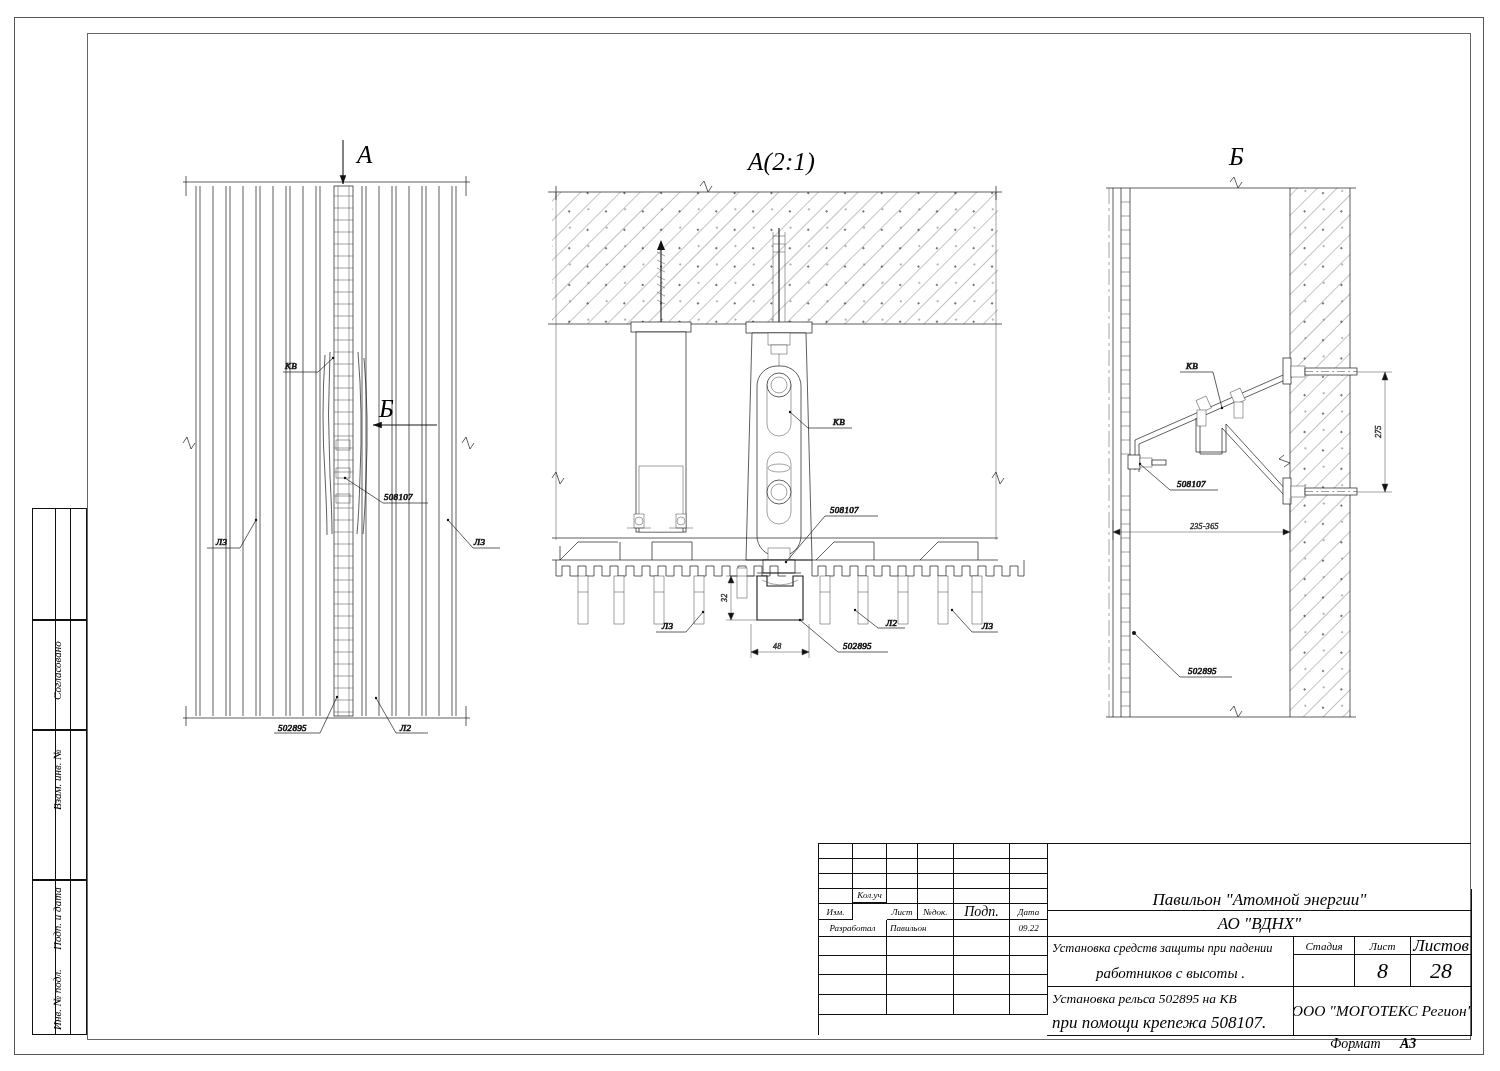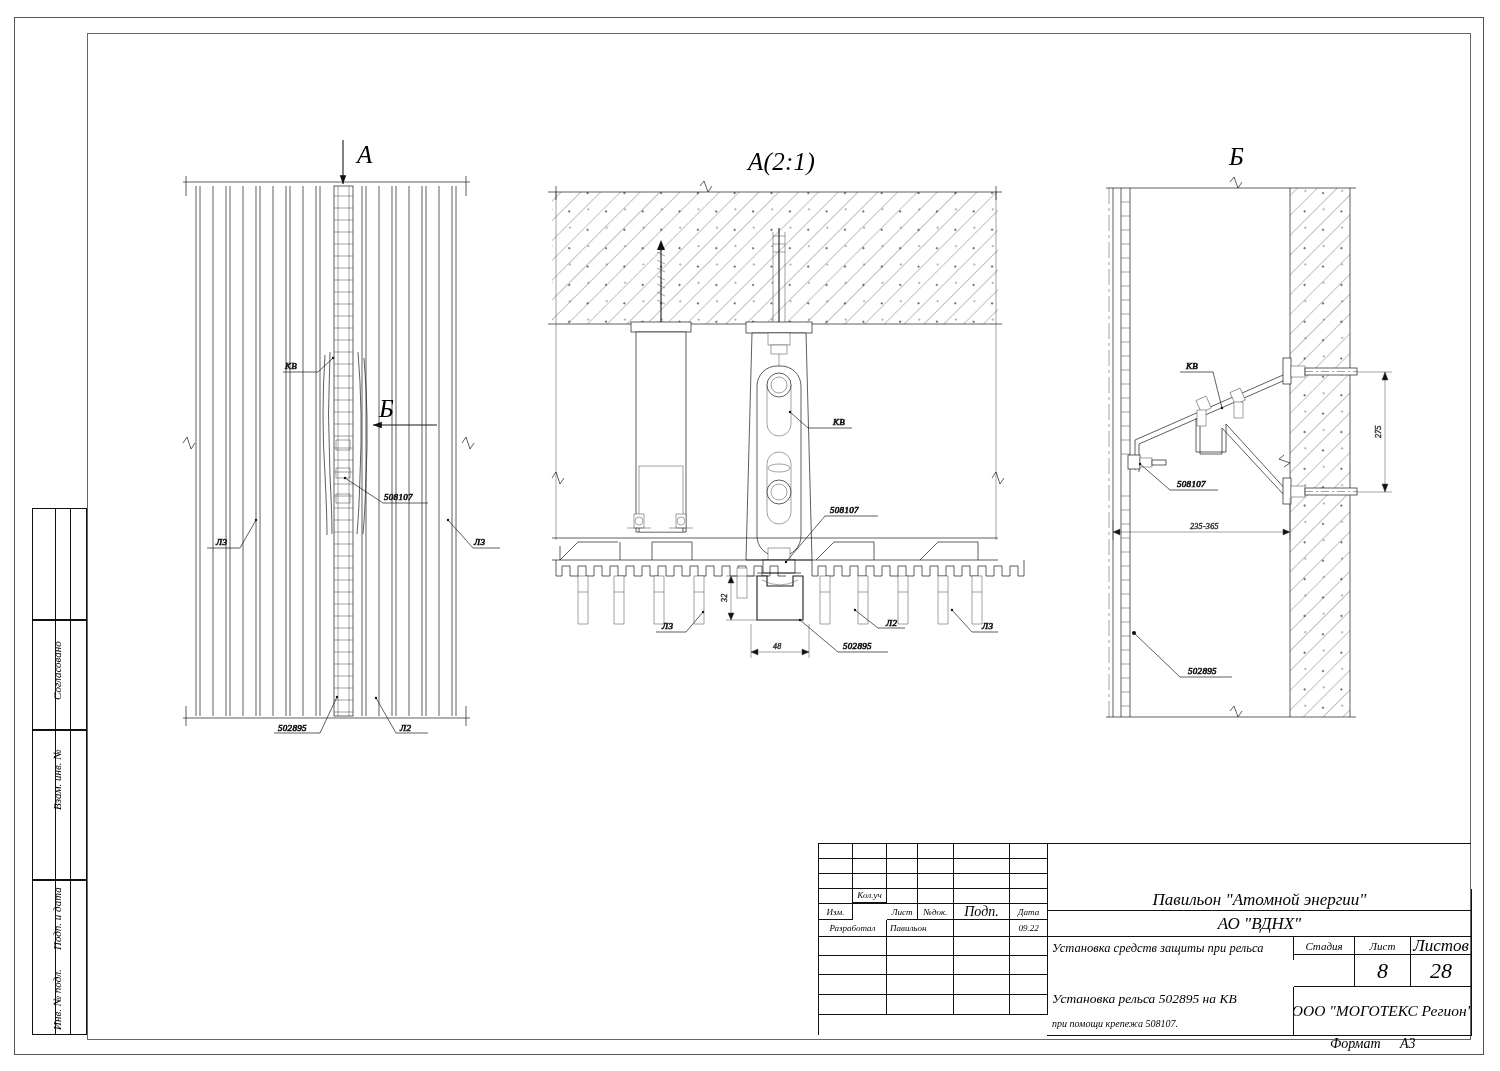--- a/index.html
+++ b/index.html
@@ -578,28 +578,30 @@
 
     <div class="tbcell" style="left:475px;top:93px;width:61px;height:18px;font-size:11px;">Стадия</div>
     <div class="tbcell" style="left:536px;top:93px;width:56px;height:18px;font-size:11px;">Лист</div>
     <div class="tbcell" style="left:592px;top:93px;width:61px;height:18px;font-size:17px;">Листов</div>
 
     <div class="tbcell" style="left:475px;top:111px;width:61px;height:32px;font-size:17px;"></div>
     <div class="tbcell" style="left:536px;top:111px;width:56px;height:32px;font-size:22px;">8</div>
     <div class="tbcell" style="left:592px;top:111px;width:61px;height:32px;font-size:22px;">28</div>
 
     <div class="tbcell" style="left:229px;top:93px;width:246px;height:23px;font-size:12.5px;
-                justify-content:flex-start;padding-left:4px;border-bottom:none;">Установка средств защиты при рельса</div>
+                justify-content:flex-start;padding-left:4px;border-bottom:none;">Установка средств защиты при падении</div>
+    <div class="tbcell" style="left:229px;top:116px;width:246px;height:27px;font-size:15px;
+                border-bottom:1px solid #111;">работников с высоты .</div>
 
     <div class="tbcell" style="left:229px;top:143px;width:246px;height:24px;font-size:13.5px;
                 justify-content:flex-start;padding-left:4px;border-bottom:none;">Установка рельса 502895 на КВ</div>
-    <div class="tbcell" style="left:229px;top:167px;width:246px;height:25px;font-size:10px;
+    <div class="tbcell" style="left:229px;top:167px;width:246px;height:25px;font-size:17px;
                 justify-content:flex-start;padding-left:4px;">при помощи крепежа 508107.</div>
 
     <div class="tbcell" style="left:475px;top:143px;width:178px;height:49px;font-size:15.5px;">ООО "МОГОТЕКС Регион"</div>
   </div>
 
   <div style="position:absolute;left:1047px;top:1035px;width:424px;height:22px;
               border-top:1px solid #111;"></div>
   <div style="position:absolute;left:1330px;top:1036px;font-size:14px;" class="tbtxt">Формат</div>
-  <div style="position:absolute;left:1400px;top:1036px;font-size:14px;" class="tbtxt">А3</div>
+  <div style="position:absolute;left:1400px;top:1036px;font-size:14px;font-weight:bold;" class="tbtxt">А3</div>
 
 </div>
 
 </body></html>

